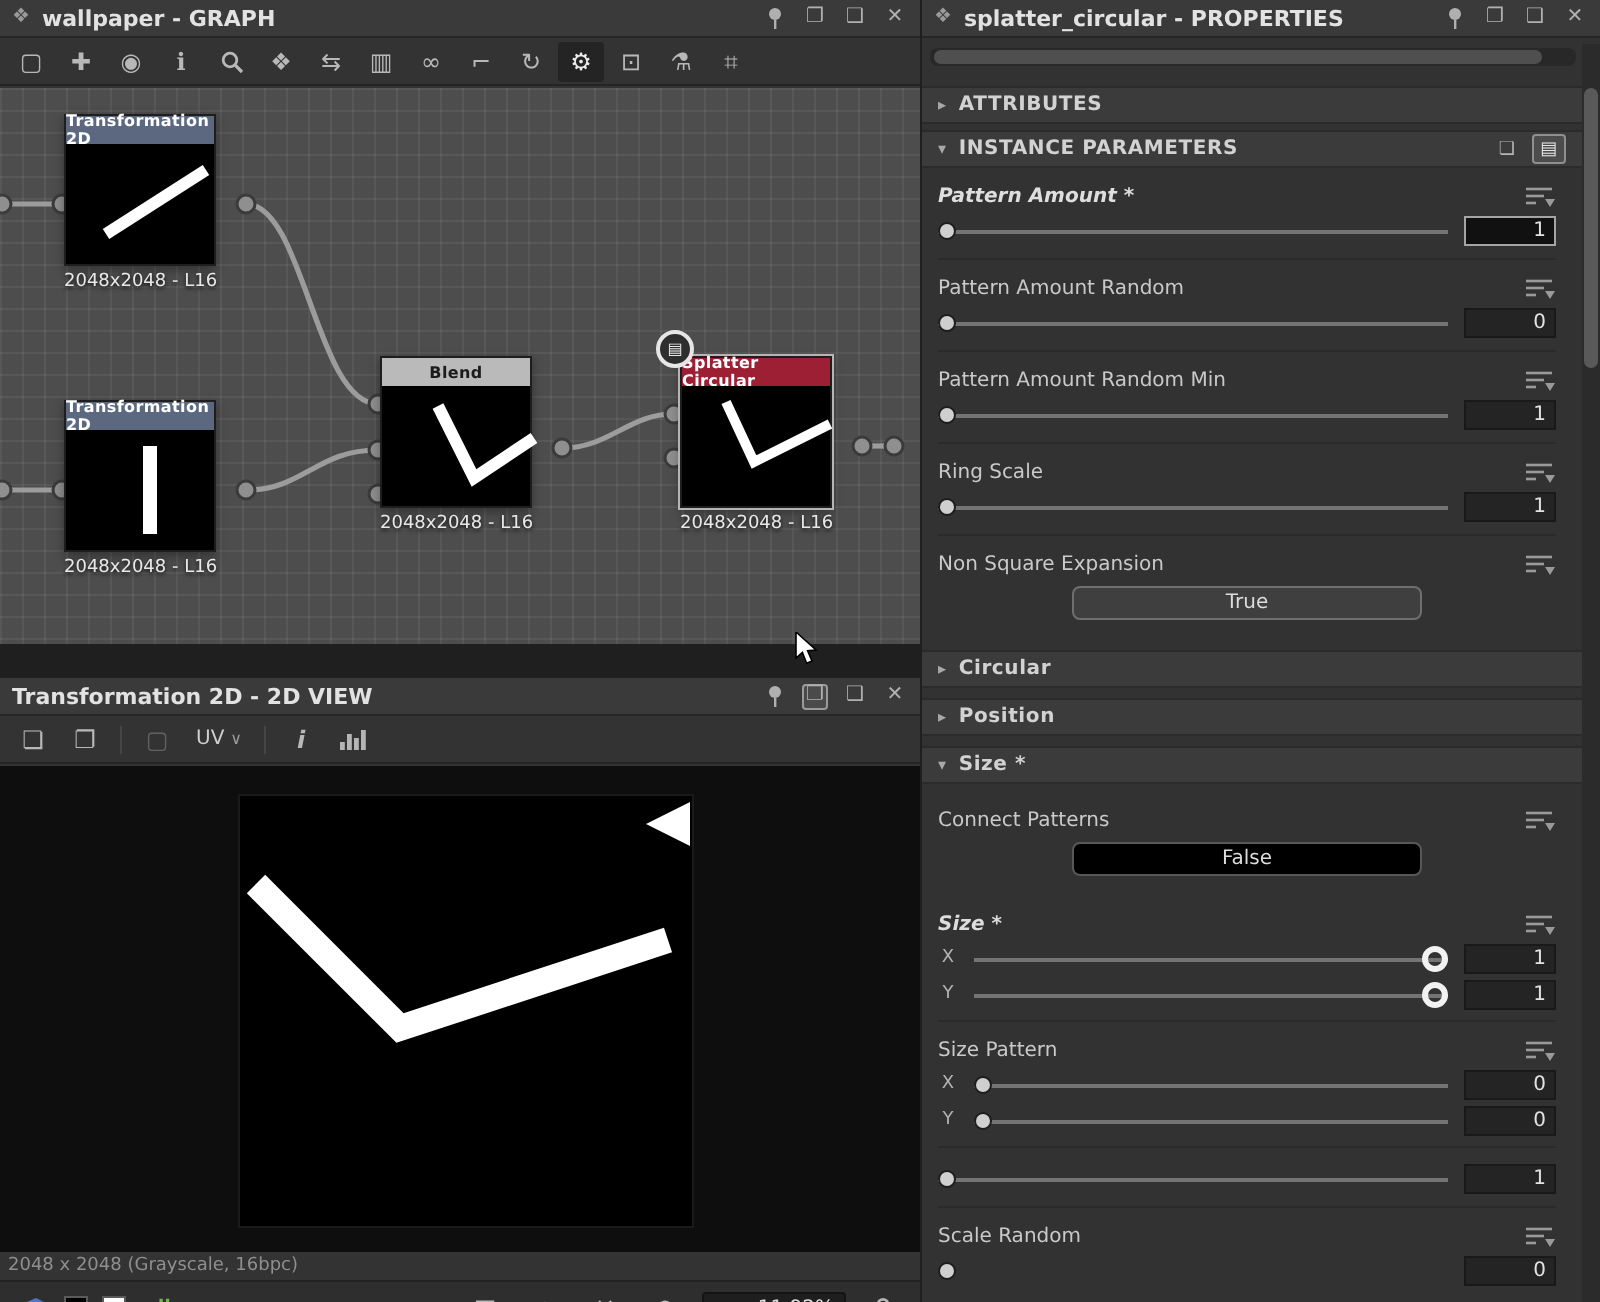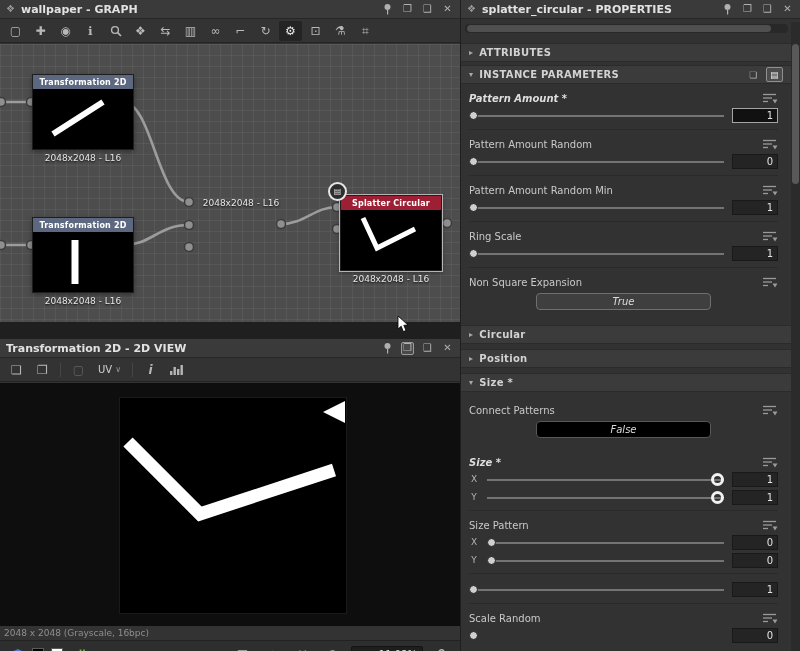--- a/index.html
+++ b/index.html
@@ -35,21 +35,21 @@
   
   .garea {
     position:absolute; left:0; top:44px; right:0; bottom:0; overflow:hidden;
     background-color:#4d4d4d;
     background-image:
       linear-gradient(rgba(255,255,255,.055) 1px, transparent 1px),
       linear-gradient(90deg, rgba(255,255,255,.055) 1px, transparent 1px);
     background-size:11px 11px;
   }
   .wires { position:absolute; left:0; top:0; z-index:1; }
-  .node { position:absolute; width:102px; z-index:2;margin-top:17px; }
+  .node { position:absolute; width:76px; z-index:2; }
   .node-box { border:1px solid #1e1e1e; box-shadow:0 2px 5px rgba(0,0,0,.35); }
   .node-box.selected { outline:1px solid #b5b5b5; }
   .node-header { height:14px; display:flex; align-items:center; justify-content:center;
     font-size:8px; font-weight:bold; color:#fff; letter-spacing:.2px; }
   .hdr-blue { background:#5c6880; }
   .hdr-gray { background:#bababa; color:#1c1c1c; }
   .hdr-red  { background:#9d1f33; }
   .node-body { height:60px; background:#000; position:relative; }
   .node-caption { margin-top:3px; text-align:center; font-size:9px; color:#e8e8e8; text-shadow:0 1px 2px rgba(0,0,0,.9); white-space:nowrap; }
   .badge { position:absolute; left:-12px; top:-13px; width:19px; height:19px; border-radius:50%;
@@ -104,21 +104,21 @@
   .slider { flex:1; position:relative; height:13px; }
   .track { position:absolute; left:0; right:0; top:6px; height:2px; background:#747474; }
   .knob { position:absolute; top:2px; width:9px; height:9px; border-radius:50%; background:#cfcfcf; border:1px solid #1d1d1d; }
   .knob.l { left:0; } .knob.r { right:0; }
   .knob.big { top:0; width:13px; height:13px; background:transparent; border:3px solid #f2f2f2; }
   .valbox { width:46px; height:15px; background:#242424; border:1px solid #191919;
     display:flex; align-items:center; justify-content:flex-end; padding:0 4px; font-size:10px; color:#e2e2e2; }
   .valbox.focus { border-color:#a5a5a5; background:#111; }
   .btnrow { display:flex; justify-content:center; padding:3px 30px 6px; }
   .sd-btn { flex:1; max-width:175px; height:17px; background:#3f3f3f; border:1px solid #6f6f6f; border-radius:4px;
-    display:flex; align-items:center; justify-content:center; font-size:10px; color:#dcdcdc;font-style:italic; }
+    display:flex; align-items:center; justify-content:center; font-size:10px; color:#dcdcdc; }
   .sd-btn.dark { background:#000000; border-color:#585858; }
   .xyrow { display:flex; align-items:center; height:18px; gap:8px; }
   .axis { width:10px; text-align:center; font-size:9px; color:#b3b3b3; }
   .sec.inner { margin:5px -13px 4px -8px; }
 
   .cursor { position:absolute; left:397px; top:316px; z-index:20; }
 </style>
 </head>
 <body>
 
@@ -209,20 +209,28 @@
           <div class="node-body">
             <svg width="88" height="60" viewBox="0 0 88 60">
                 <line x1="42" y1="8" x2="42" y2="52" stroke="#fff" stroke-width="7"></line>
               </svg>
           </div>
         </div>
         <div class="node-caption">2048x2048 - L16</div>
       </div>
 
       <div class="node" style="left:190px; top:134px;">
+        <div class="node-box">
+          <div class="node-header hdr-gray">Blend</div>
+          <div class="node-body">
+            <svg width="88" height="60" viewBox="0 0 88 60">
+                <polyline points="28,10 46,46 76,26" fill="none" stroke="#fff" stroke-width="6"></polyline>
+              </svg>
+          </div>
+        </div>
         <div class="node-caption">2048x2048 - L16</div>
       </div>
 
       <div class="node" style="left:340px; top:134px;">
         <div class="badge">▤</div>
         <div class="node-box selected">
           <div class="node-header hdr-red">Splatter Circular</div>
           <div class="node-body">
             <svg width="88" height="60" viewBox="0 0 88 60">
                 <polyline points="22,8 36,38 74,19" fill="none" stroke="#fff" stroke-width="5"></polyline>

